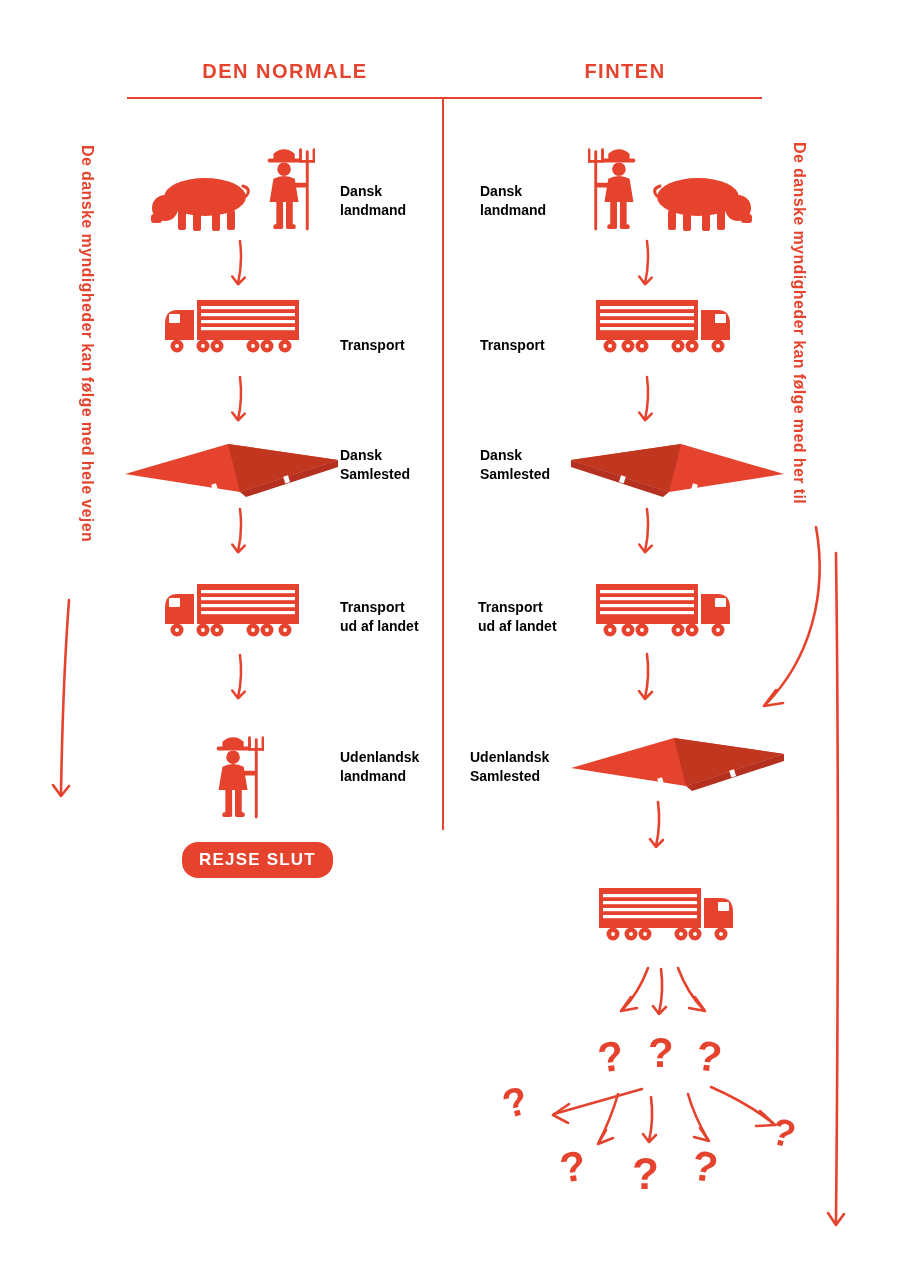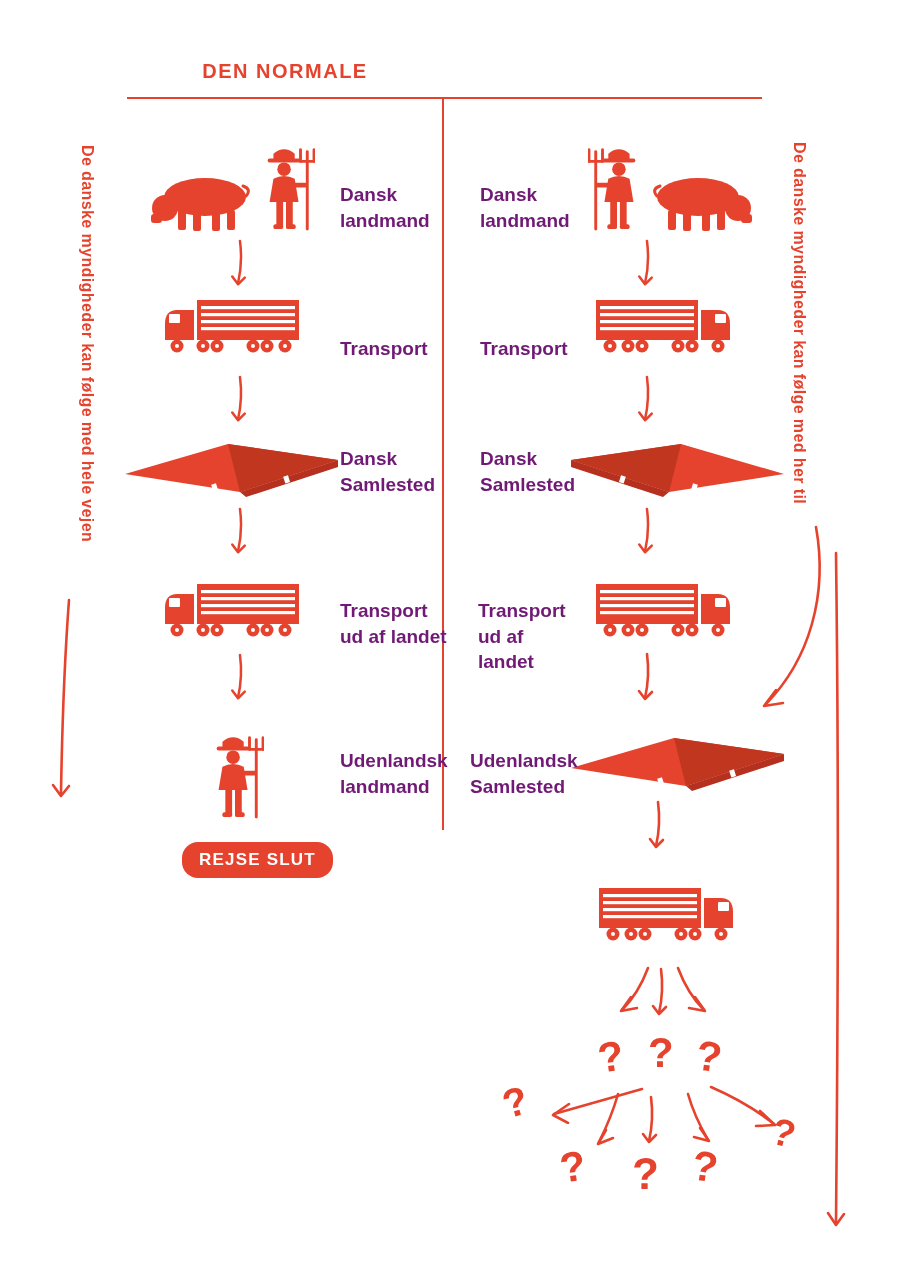--- a/index.html
+++ b/index.html
@@ -3,22 +3,22 @@
 <meta charset="utf-8">
 <style>
   html,body{margin:0;padding:0;background:#ffffff;}
   .canvas{position:relative;width:898px;height:1280px;background:#fff;
           font-family:"Liberation Sans",sans-serif;color:#E5432D;overflow:hidden;}
   .hdr{position:absolute;font-size:20px;font-weight:700;letter-spacing:1.5px;
        text-align:center;width:310px;color:#E5432D;}
   .rule{position:absolute;background:#E5432D;}
   .note{position:absolute;writing-mode:vertical-rl;font-size:16px;font-weight:700;
         letter-spacing:.4px;color:#E5432D;}
-  .lbl{position:absolute;font-size:19px;font-weight:700;line-height:1.35;
-       white-space:pre-line;color:#701a75;}
+  .lbl{position:absolute;font-size:14px;font-weight:700;line-height:1.35;
+       white-space:pre-line;color:#000000;}
   .badge{position:absolute;background:#E5432D;color:#fff;font-size:17px;font-weight:700;
          letter-spacing:1.2px;padding:8px 17px;border-radius:16px;}
   .arr{position:absolute;}
   .arr path{stroke:#E5432D;stroke-width:2.6;fill:none;stroke-linecap:round;stroke-linejoin:round;}
   .icon{position:absolute;}
   .duo{position:absolute;display:flex;align-items:flex-end;gap:4px;}
   .flip{transform:scaleX(-1);}
   .q{position:absolute;font-size:42px;font-weight:700;color:#E5432D;line-height:1;}
 </style>
 </head>
@@ -87,20 +87,21 @@
         <polygon points="1,34 104,4 214,20 116,52" fill="#E5432D"></polygon>
         <polygon points="104,4 214,20 116,52" fill="#C0361F"></polygon>
         <polygon points="116,52 214,20 214,27 122,57" fill="#B5301E"></polygon>
         <rect x="88" y="44" width="5" height="7" fill="#ffffff" transform="rotate(-18 90 47)"></rect>
         <rect x="160" y="36" width="5" height="7" fill="#ffffff" transform="rotate(-18 162 39)"></rect>
       </g>
     </defs>
   </svg>
 
   <div class="hdr" style="left:130px;top:60px">DEN NORMALE</div>
+  <div class="hdr" style="left:470px;top:60px">FINTEN</div>
   <div class="rule" style="left:127px;top:97px;width:635px;height:2px"></div>
   <div class="rule" style="left:442px;top:97px;width:2px;height:733px"></div>
 
   <div class="note" style="left:78px;top:145px">De danske myndigheder kan følge med hele vejen</div>
   <div class="note" style="left:790px;top:142px">De danske myndigheder kan følge med her til</div>
 
   <svg class="arr" style="left:48px;top:597px" width="30" height="215" viewBox="0 0 30 215">
     <path d="M21,3 C16,70 14,135 13,196"></path>
       <path d="M5,188 L13,199 L21,189"></path>
   </svg>

